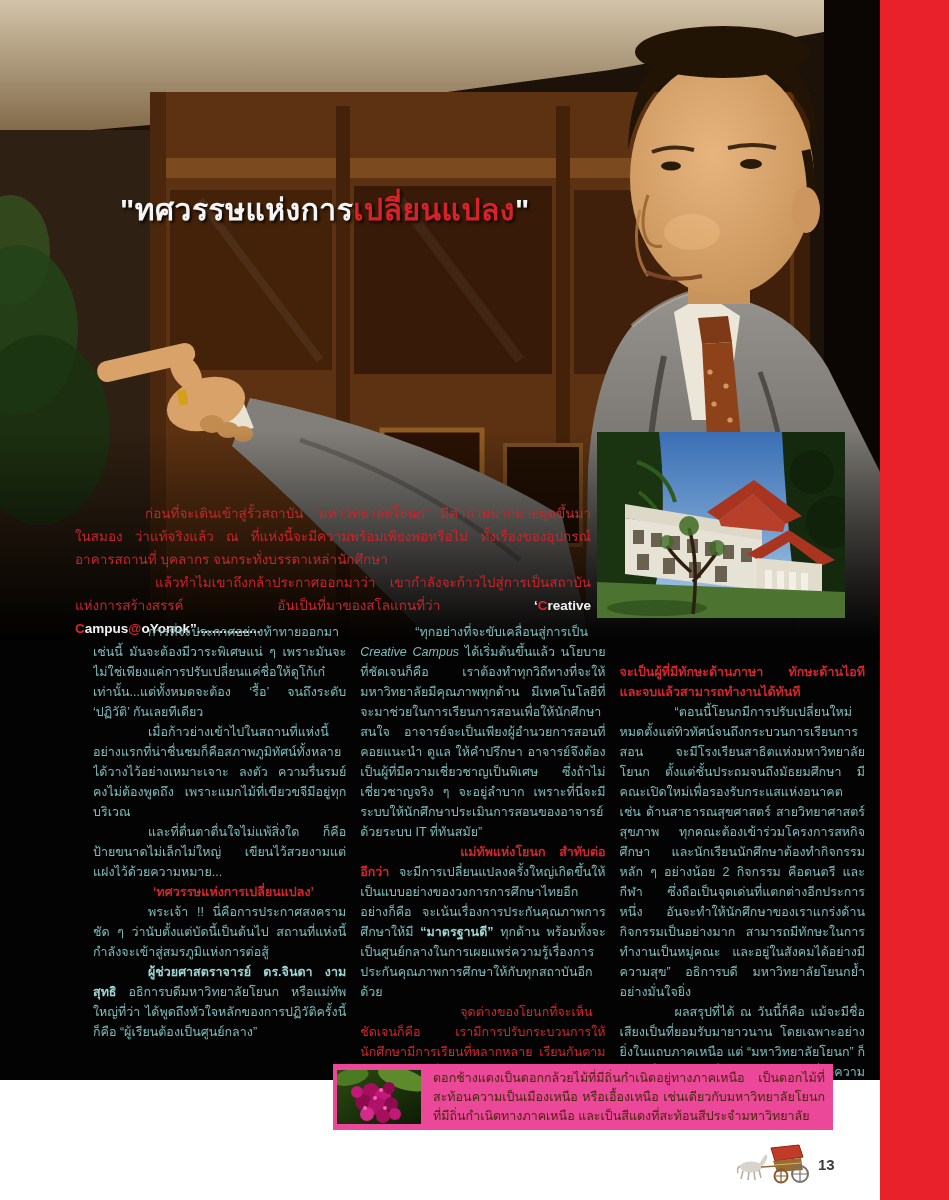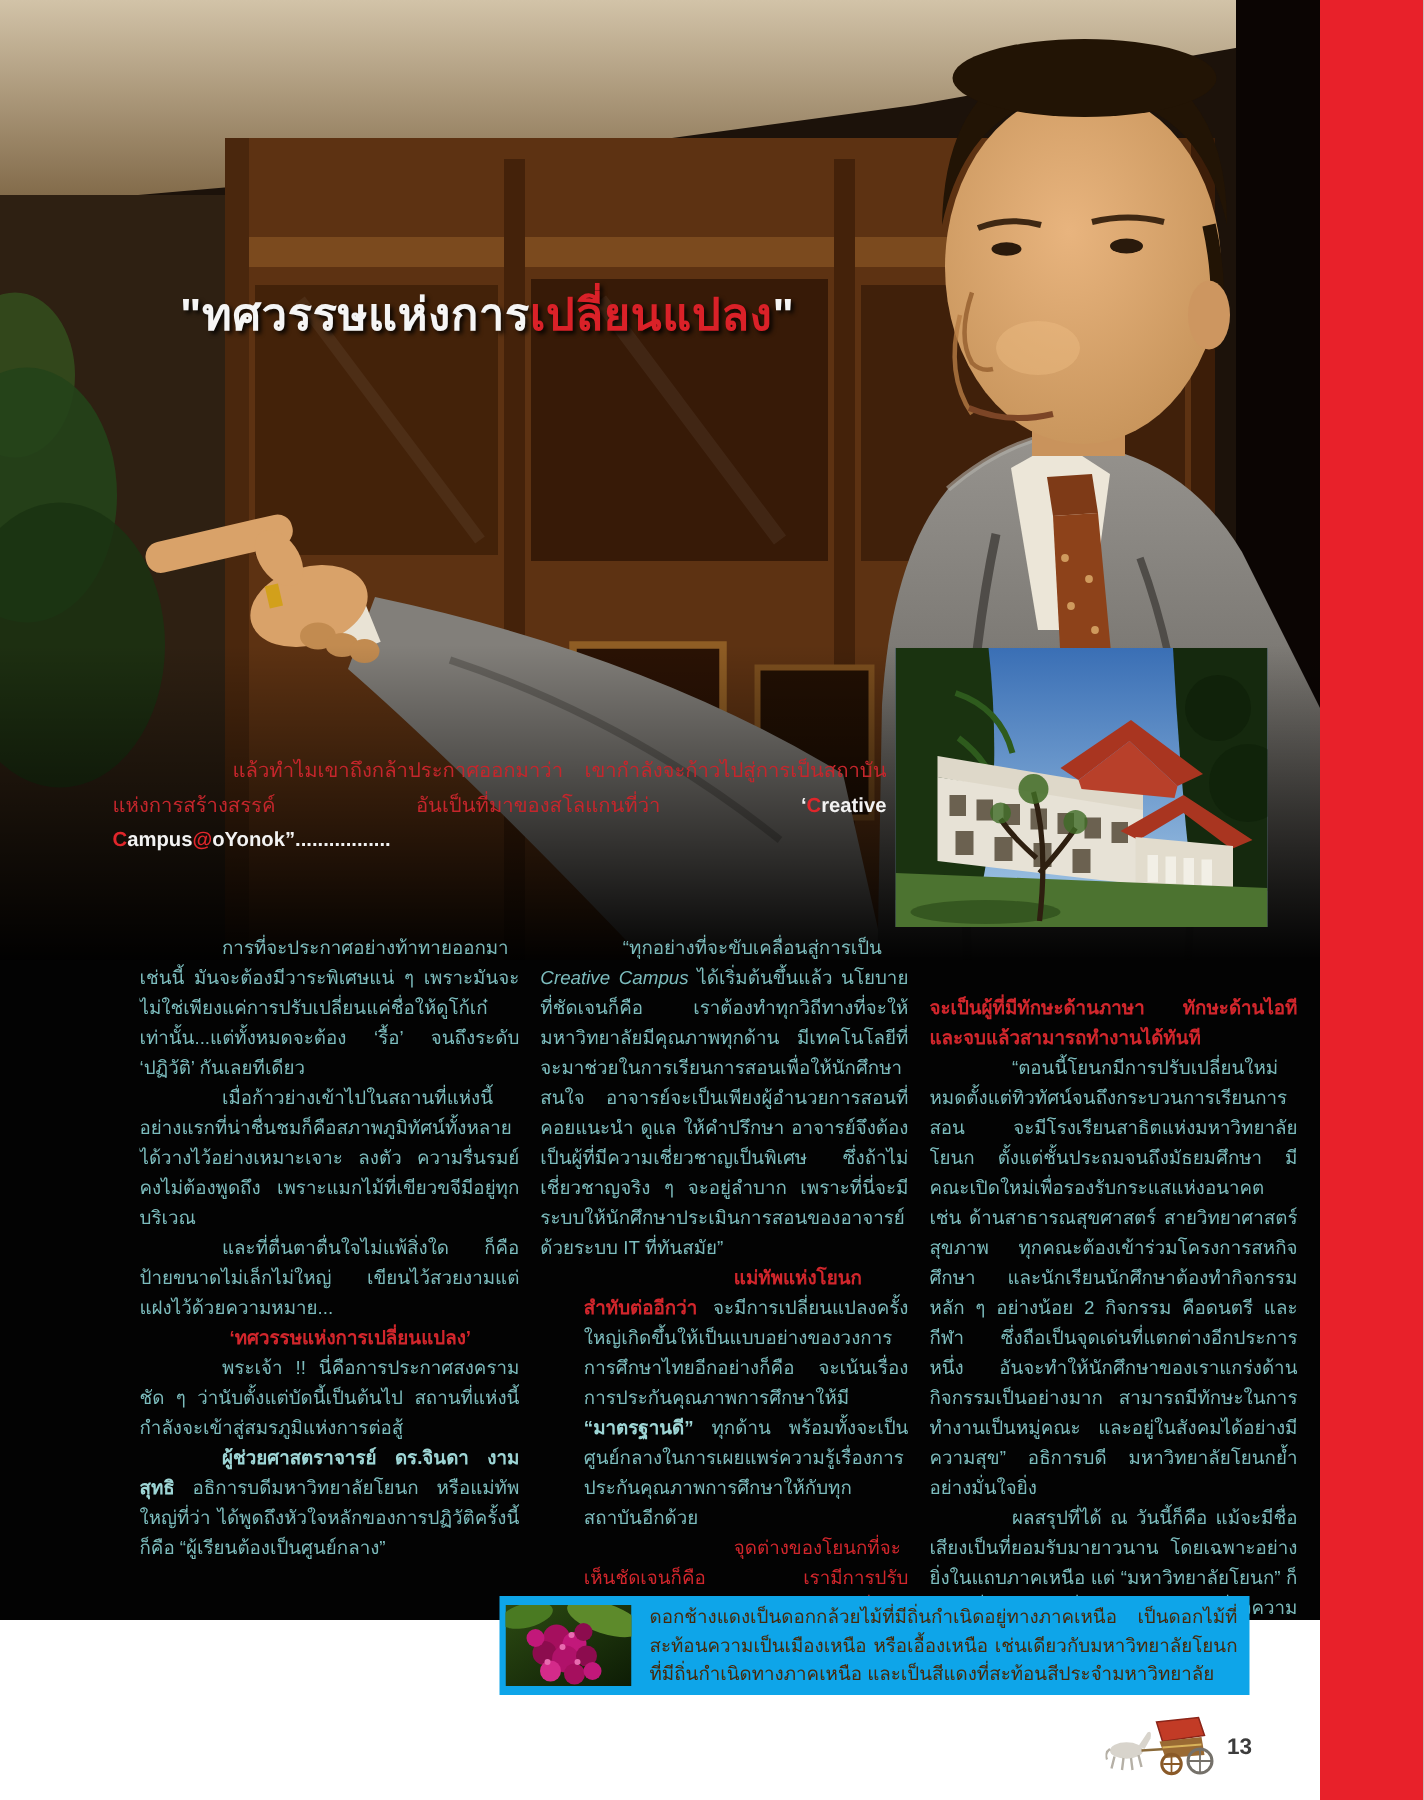--- a/index.html
+++ b/index.html
@@ -22,27 +22,27 @@
   .slg .r{color:#e0262b;}
   .cols{position:absolute;left:93px;top:622px;width:772px;height:460px;display:flex;gap:14px;overflow:hidden;}
   .col{overflow:hidden;}
   .col1{width:258px;}
   .col2{width:250px;}
   .col3{width:250px;margin-top:40px;}
   .col p{margin:0;font-size:12.5px;line-height:20px;color:#7cbcbd;text-align:justify;
          text-indent:55px;overflow-wrap:break-word;}
   .col p.red{color:#d2262c;}
   .col p.red-head{color:#d2262c;font-weight:bold;text-indent:60px;}
-  .col p.deep{text-indent:100px;margin-left:29px;}
+  .col p.deep{text-indent:100px;}
   .col p.rbold{color:#d2262c;font-weight:bold;text-indent:0;}
   .col .bteal{font-weight:bold;color:#9ed6d6;}
   .col .redin{color:#d2262c;font-weight:bold;}
   .col .latin{font-style:italic;}
   .building{position:absolute;left:597px;top:432px;width:248px;height:186px;display:block;}
-  .caption-box{position:absolute;left:333px;top:1064px;width:500px;height:66px;background:#0ea5e9;
+  .caption-box{position:absolute;left:333px;top:1064px;width:500px;height:66px;background:#ec4899;
                display:flex;align-items:center;box-sizing:border-box;padding:4px;overflow:hidden;}
   .flower{width:84px;height:54px;flex:0 0 84px;display:block;}
   .cap{margin:0 4px 0 12px;font-size:12.5px;line-height:19px;color:#46290a;text-align:justify;}
   .carriage{position:absolute;left:737px;top:1143px;width:76px;height:42px;display:block;}
   .page-num{position:absolute;left:818px;top:1156px;font-size:15px;font-weight:bold;color:#3c3c3c;}
 </style>
 </head>
 <body>
 
 <div class="page">
@@ -140,20 +140,21 @@
       <ellipse cx="692" cy="232" rx="28" ry="18" fill="#eebc82" opacity=".45"></ellipse>
     </g>
     <rect x="0" y="430" width="880" height="210" fill="url(#fadeG)"></rect>
   </svg>
 
   <div class="title">
     <span class="tw">"</span><span class="tw">ทศวรรษแห่งการ</span><span class="tr">เปลี่ยนแปลง</span><span class="tw">"</span>
   </div>
 
   <div class="intro">
+    <p class="ip1">ก่อนที่จะเดินเข้าสู่รั้วสถาบัน “มหาวิทยาลัยโยนก”  มีคำถามมากมายผุดขึ้นมาในสมอง ว่าแท้จริงแล้ว ณ ที่แห่งนี้จะมีความพร้อมเพียงพอหรือไม่ ทั้งเรื่องของอุปกรณ์ อาคารสถานที่ บุคลากร จนกระทั่งบรรดาเหล่านักศึกษา</p>
     <p class="ip2"><span>แล้วทำไมเขาถึงกล้าประกาศออกมาว่า เขากำลังจะก้าวไปสู่การเป็นสถาบันแห่งการสร้างสรรค์ อันเป็นที่มาของสโลแกนที่ว่า </span><span class="slg"><span class="w">‘</span><span class="r">C</span><span class="w">reative </span><span class="r">C</span><span class="w">ampus</span><span class="r">@</span><span class="w">oYonok”</span><span class="w">.................</span></span></p>
   </div>
 
   <svg class="building" viewBox="0 0 248 186" aria-hidden="true">
     <defs>
       <linearGradient id="skyG" x1="0" y1="0" x2="0" y2="1">
         <stop offset="0" stop-color="#3a6fb5"></stop>
           <stop offset="1" stop-color="#a8cbe8"></stop>
       </linearGradient>
     </defs>

